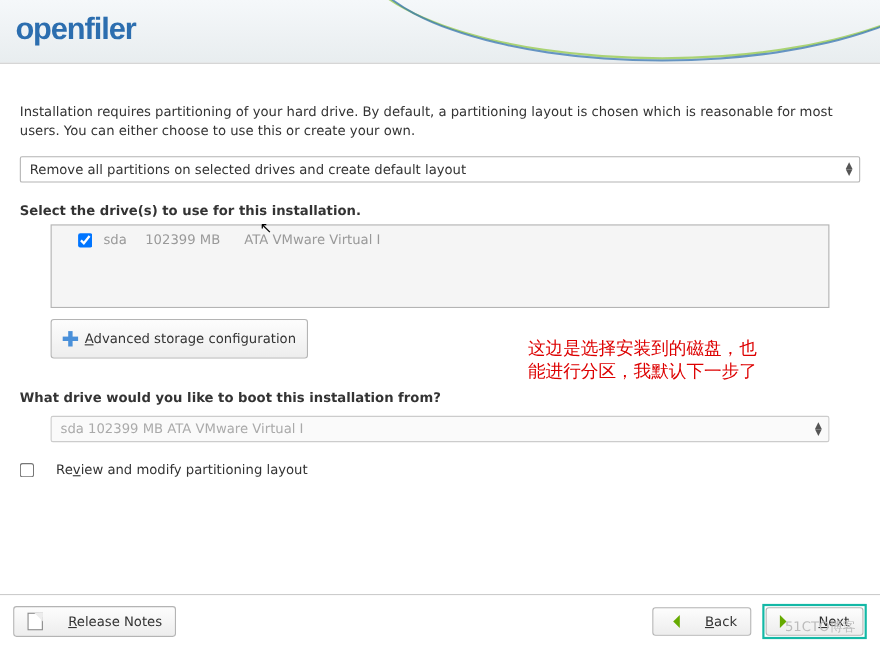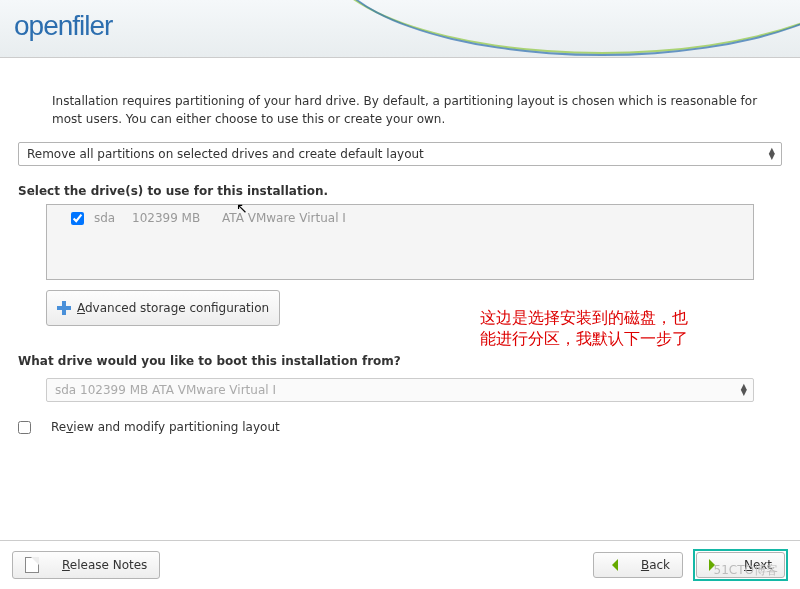--- a/index.html
+++ b/index.html
@@ -2,26 +2,26 @@
 <html><head>
   <meta charset="utf-8">
   <style>
     * { box-sizing: border-box; margin: 0; padding: 0; }
     body { font-family: "DejaVu Sans", Arial, sans-serif; font-size: 12px; background: #fff; color: #333; width: 800px; height: 589px; overflow: hidden; }
     
     .header { height: 58px; background: linear-gradient(180deg, #f5f8fa 0%, #e8edef 100%); border-bottom: 1px solid #ccc; position: relative; overflow: hidden; }
     .header-swoosh { position: absolute; right: -40px; top: -30px; width: 520px; height: 120px; }
     .header-swoosh::before { content: ""; position: absolute; width: 560px; height: 200px; border: 2px solid #8FC73E; border-radius: 50%; top: -120px; left: 0; opacity: .7; }
     .header-swoosh::after { content: ""; position: absolute; width: 540px; height: 190px; border: 2px solid #2C6EAF; border-radius: 50%; top: -108px; left: 10px; opacity: .7; }
-    .logo { position: absolute; left: 14px; top: 10px; font-family: "Trebuchet MS", Arial, sans-serif; font-size: 28px; color: #2C6EAF; letter-spacing: -1px; font-weight: 400; }
+    .logo { position: absolute; left: 14px; top: 10px; font-family: "Trebuchet MS", Arial, sans-serif; font-size: 28px; color: #2C6EAF; letter-spacing: -1px; font-weight: 700; }
     .logo .oe { color: #2C6EAF; }
     
     .content { padding: 16px 18px; position: relative; }
     .top-gap { height: 18px; }
-    .intro { color: #333; line-height: 1.5; margin-bottom: 14px; margin-left: 34px; }
+    .intro { color: #333; line-height: 1.5; margin-bottom: 14px; }
     
     .combo { display: flex; align-items: center; justify-content: space-between; border: 1px solid #b4b4b4; background: #fff; border-radius: 2px; padding: 4px 6px 4px 8px; margin-bottom: 18px; cursor: pointer; }
     .combo .spinner { display: flex; flex-direction: column; line-height: 6px; font-size: 8px; color: #555; }
     .combo.disabled { color: #aaa; border-color: #ccc; background: #fafafa; cursor: default; }
     
     .section-label { font-weight: bold; margin-bottom: 6px; }
     
     .drive-list { border: 1px solid #b4b4b4; background: #f5f5f5; height: 76px; padding: 6px 24px; margin: 0 28px 10px 28px; }
     .drive-row { display: flex; align-items: center; gap: 10px; color: #999; font-size: 12px; }
     .drive-row input[type=checkbox] { width: 13px; height: 13px; }

